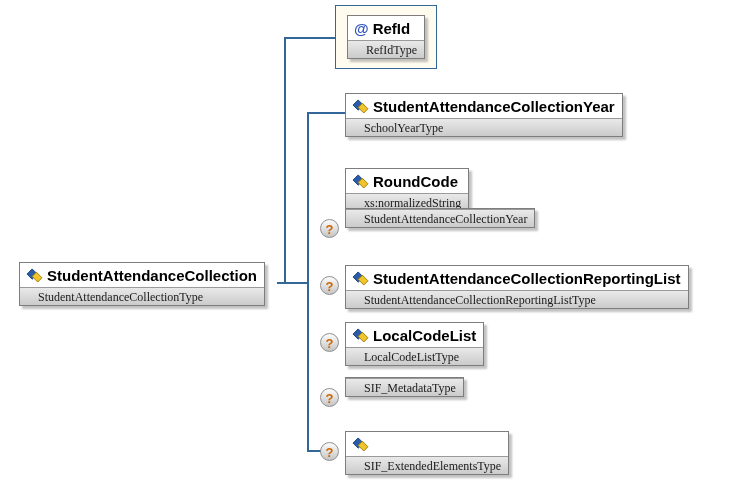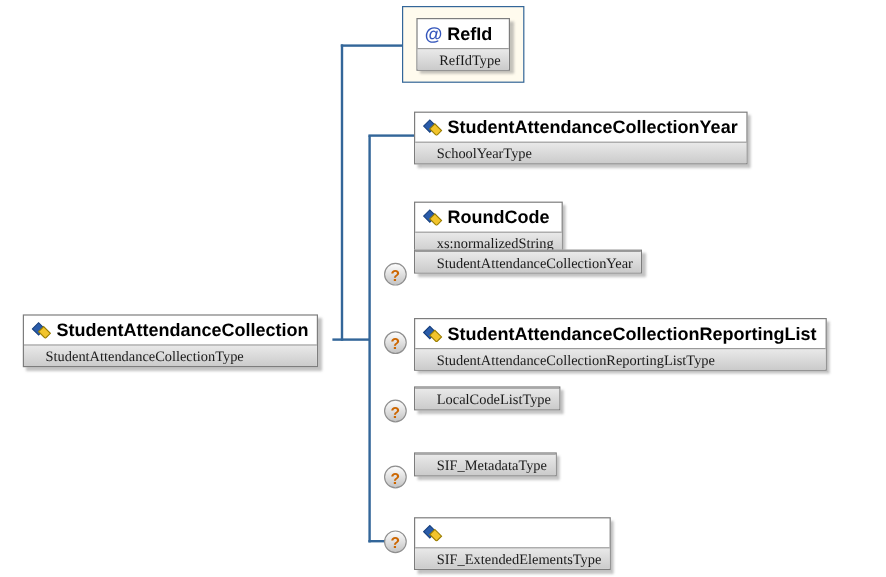--- a/index.html
+++ b/index.html
@@ -148,20 +148,27 @@
         </svg>
         <span>StudentAttendanceCollectionReportingList</span>
       </div>
       <span class="subtitle">StudentAttendanceCollectionReportingListType</span>
     </div>
   </div>
 
   <div class="row" id="row-c4">
     <span class="qmark">?</span>
     <div class="nodebox">
+      <div class="title">
+        <svg class="el-icon" viewBox="0 0 18 15">
+          <path d="M1 6.5 L6.5 1 L12 6.5 L6.5 12 Z" fill="#2a5caa" stroke="#17407e" stroke-width="1"></path>
+          <path d="M6.5 9 L11 4.5 L17 10.5 L12.5 15 Z" fill="#f2c42c" stroke="#9a7d00" stroke-width="1"></path>
+        </svg>
+        <span>LocalCodeList</span>
+      </div>
       <span class="subtitle">LocalCodeListType</span>
     </div>
   </div>
 
   <div class="row" id="row-c5">
     <span class="qmark">?</span>
     <div class="nodebox">
       <span class="subtitle">SIF_MetadataType</span>
     </div>
   </div>

